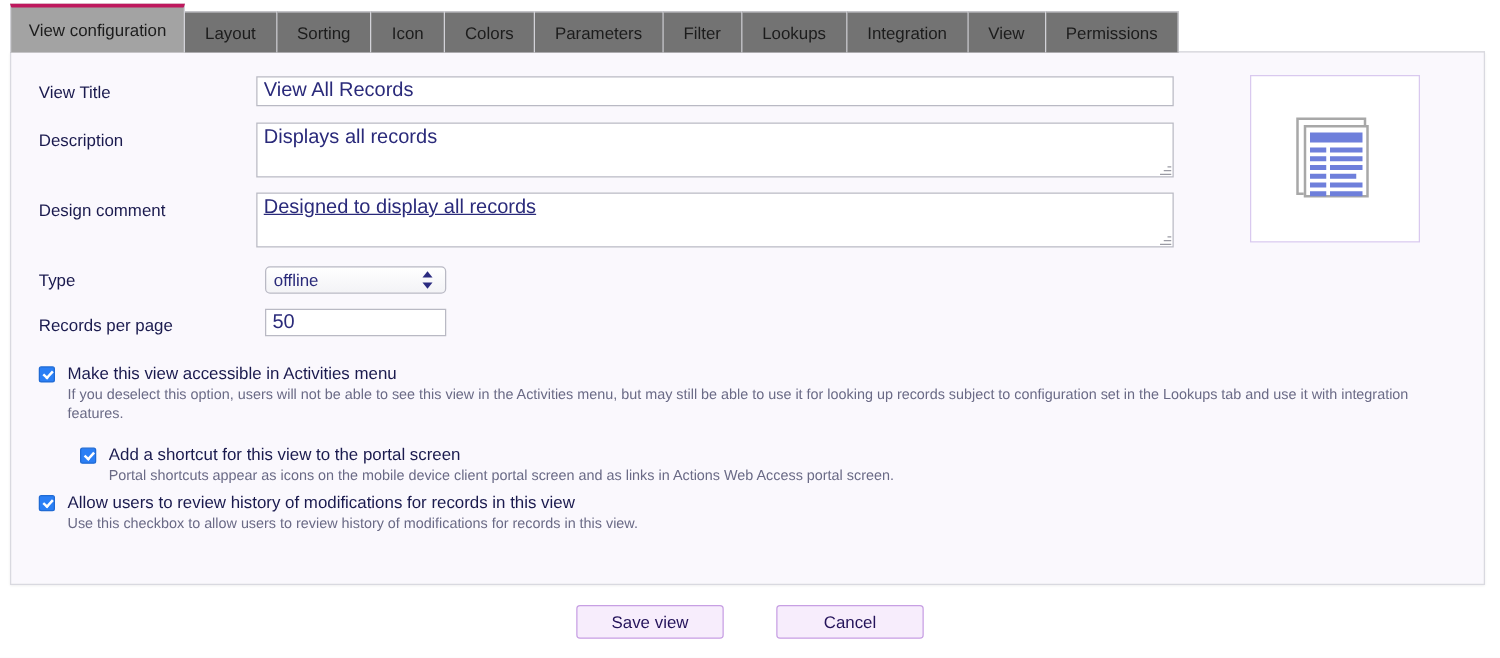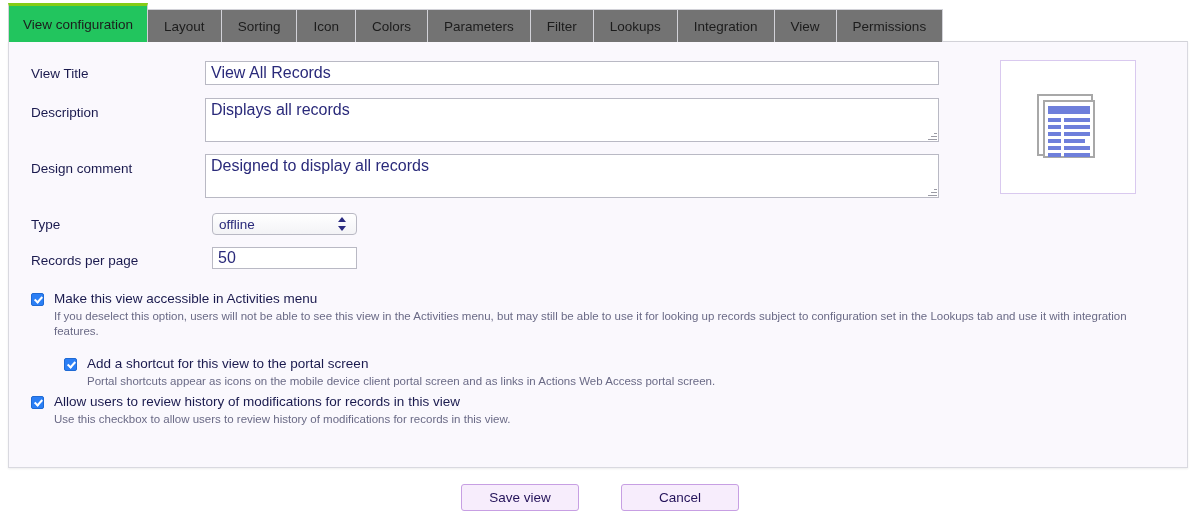--- a/index.html
+++ b/index.html
@@ -39,25 +39,25 @@
     border-left: none;
     font-size: 13.5px;
     color: #1c1c1c;
     white-space: nowrap;
     cursor: default;
   }
   .tab:first-child {
     border-left: 1px solid #d2d2d8;
   }
   .tab.active {
-    background: #22c55e;
+    background: #a3a3a3;
     height: 39px;
     border: 1px solid #d2d2d8;
     border-bottom: none;
-    border-top: 3px solid #84cc16;
+    border-top: 3px solid #be185d;
     position: relative;
     z-index: 6;
     padding: 0 14px;
     align-items: center;
   }
 
   
   .panel {
     position: absolute;
     left: 8px;
@@ -294,21 +294,21 @@
 
   <div class="flabel" style="left:22px; top:63px;">Description</div>
   <textarea class="finput" style="left: 196px; top: 56px; width: 734px; height: 44px;">Displays all records</textarea>
   <div class="resize-grip" style="left:918px; top:88px;">
       <i></i>
       <i></i>
       <i></i>
     </div>
 
   <div class="flabel" style="left:22px; top:119px;">Design comment</div>
-  <textarea class="finput" style="left: 196px; top: 112px; width: 734px; height: 44px;">Designed to display all records</textarea>
+  <textarea class="finput" style="left: 196px; top: 112px; width: 734px; height: 44px; text-decoration: underline;">Designed to display all records</textarea>
   <div class="resize-grip" style="left:918px; top:144px;">
       <i></i>
       <i></i>
       <i></i>
     </div>
 
   <div class="flabel" style="left:22px; top:175px;">Type</div>
   <div class="selwrap" style="left:203px; top:171px; width:145px; height:22px;">
     <span class="selval">offline</span>
     <span class="stepper">

